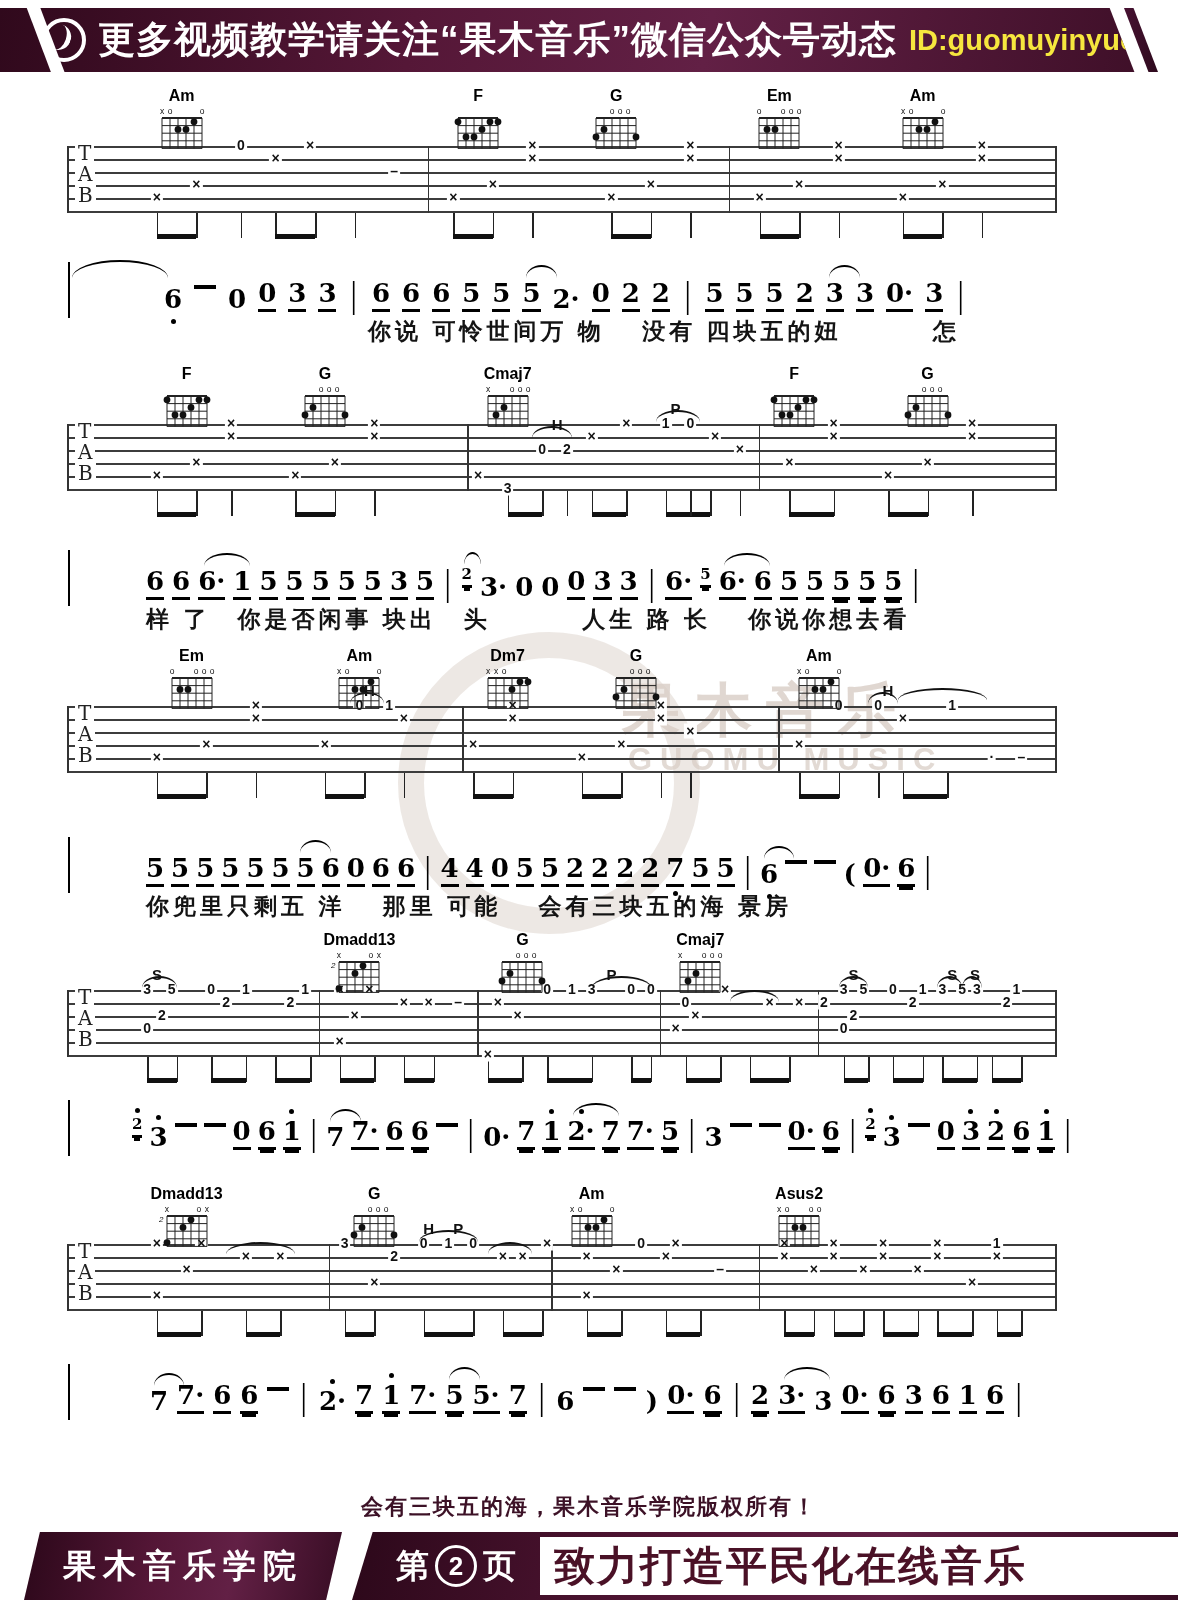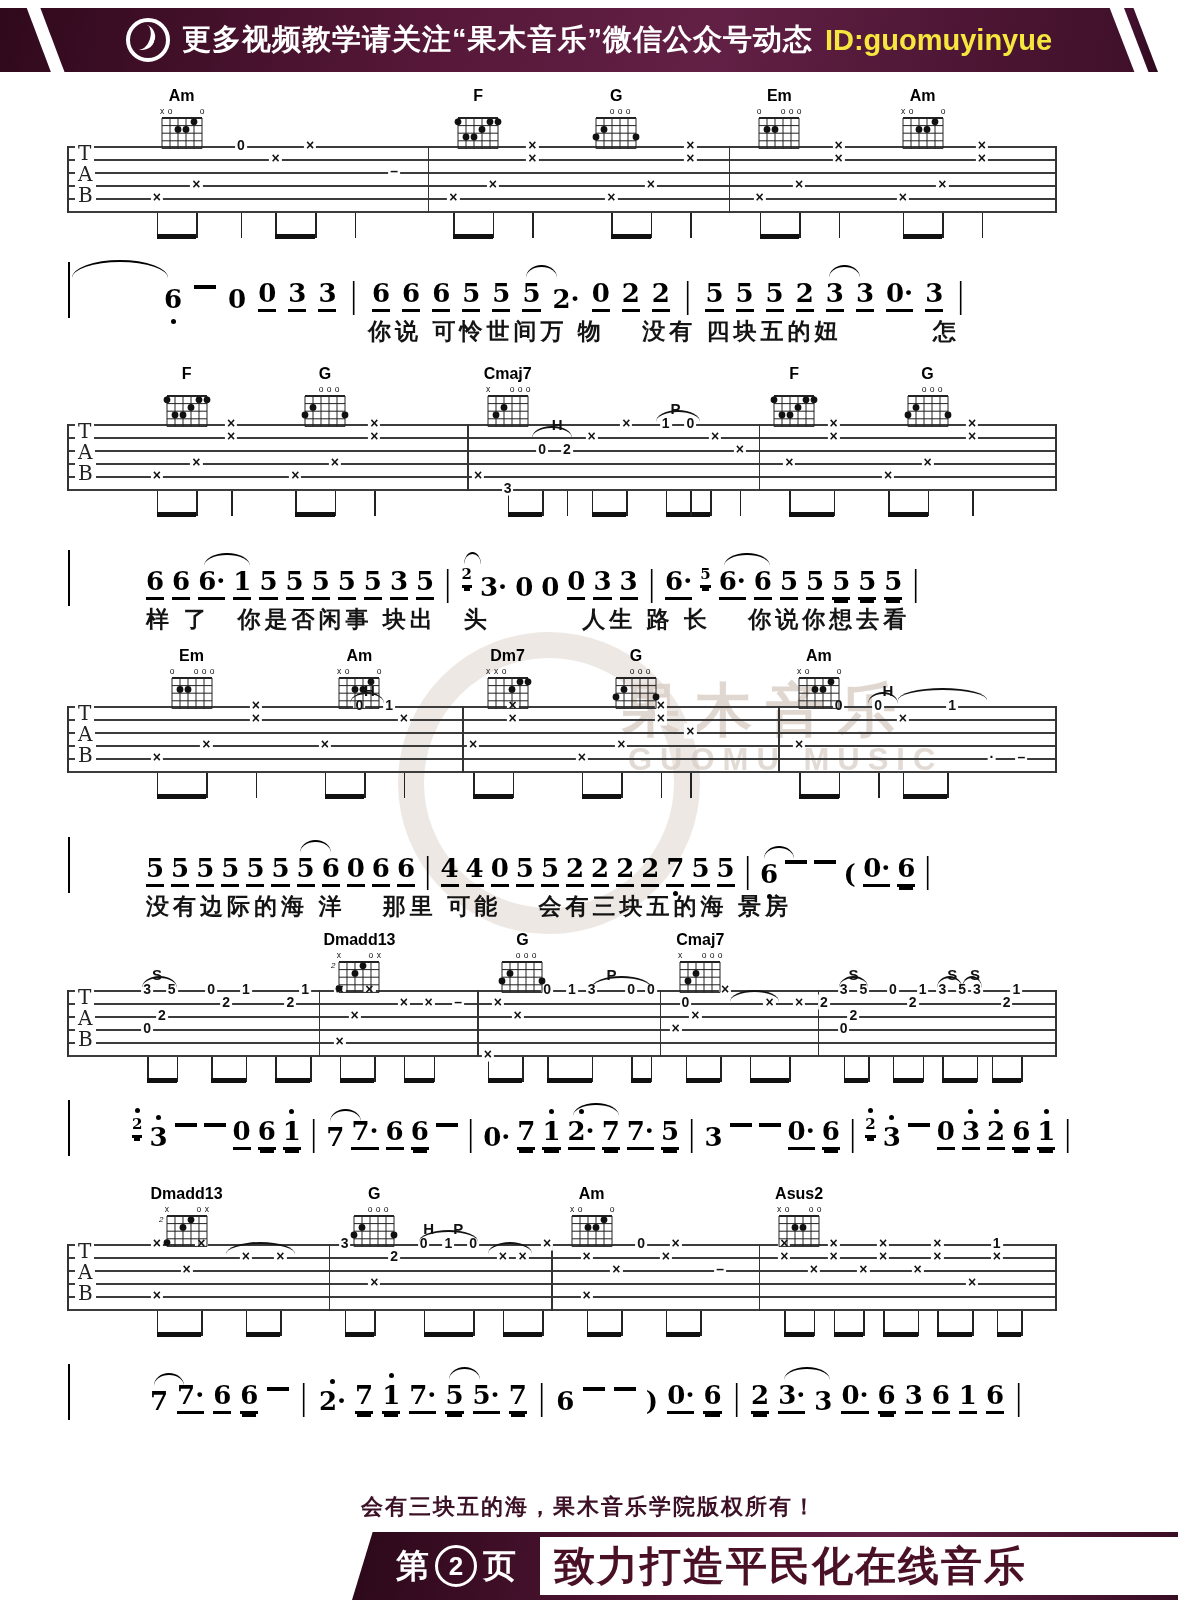--- a/index.html
+++ b/index.html
@@ -12,21 +12,21 @@
     clip-path:polygon(0 0,94.2% 0,96.3% 100%,0 100%);
     display:flex;align-items:center;justify-content:center;gap:12px;}
   .bslash{position:absolute;top:-2px;height:70px;width:40px;background:#fff;}
   .bslash.left{left:26px;clip-path:polygon(0 0,34% 0,100% 100%,66% 100%);}
   .bsliver{position:absolute;left:1124px;top:0;width:34px;height:64px;
     background:linear-gradient(100deg,#471232,#2e0a1d);
     clip-path:polygon(0 0,28% 0,100% 100%,72% 100%);}
   .blogo{width:36px;height:36px;border:4px solid #fff;border-radius:50%;position:relative;flex:0 0 auto;}
   .blogo:after{content:"";position:absolute;left:6px;top:3px;width:14px;height:26px;
     border-right:5px solid #fff;border-radius:0 14px 14px 0;transform:rotate(18deg);}
-  .btext{color:#fff;font-size:29px;font-weight:bold;letter-spacing:1px;text-align:right;}
+  .btext{color:#fff;font-size:37px;font-weight:bold;letter-spacing:1px;text-align:right;}
   .bid{color:#f6e73e;font-size:29px;font-weight:bold;}
   
   .wm-circle{position:absolute;left:398px;top:632px;width:250px;height:250px;border-radius:50%;
     border:26px solid rgba(214,203,196,.45);}
   .wm-t1{position:absolute;left:622px;top:672px;font-size:58px;font-weight:bold;letter-spacing:14px;
     color:rgba(216,205,197,.8);}
   .wm-t2{position:absolute;left:628px;top:742px;font-size:31px;font-weight:bold;letter-spacing:8px;
     color:rgba(216,205,197,.75);}
   
   .staff{position:absolute;left:68px;width:988px;height:66px;}
@@ -91,20 +91,23 @@
     <div class="bsliver"></div>
   </div>
 
   <div class="wm-circle"></div>
   <div class="wm-t1">果木音乐</div>
   <div class="wm-t2">GUOMU MUSIC</div>
 
   <div class="copyright">会有三块五的海，果木音乐学院版权所有！</div>
 
   <div class="bbar">
+    <div class="seg segA">
+      <span>果木音乐学院</span>
+    </div>
     <div class="seg segB">
       <div class="pageno">
         <span>第</span>
         <span class="circ2">2</span>
         <span>页</span>
       </div>
       <div class="sloganbox">
         <span>致力打造平民化在线音乐</span>
       </div>
     </div>
@@ -1044,21 +1047,21 @@
         <span class="tok u1">5</span>
         <span class="tok bar">|</span>
         <span class="tok">6<i class="db"></i><i class="ta"></i></span>
         <span class="tok dash"></span>
         <span class="tok dash"></span>
         <span class="tok">(</span>
         <span class="tok u1">0·</span>
         <span class="tok u2">6</span>
         <span class="tok bar">|</span>
       </div>
-      <div class="lyr" style="left: 78px;">没有边际的海 洋　 那里 可能　 会有三块五的海 景房</div>
+      <div class="lyr" style="left: 78px;">你兜里只剩五 洋　 那里 可能　 会有三块五的海 景房</div>
     </div>
     <div class="mrow" style="top: 1108px;">
       <div class="mtick"></div>
       <div class="tokens" style="margin-left: 64px; gap: 7px;">
         <span class="tok grace u2">2<i class="da"></i></span>
         <span class="tok">3<i class="da"></i></span>
         <span class="tok dash"></span>
         <span class="tok dash"></span>
         <span class="tok u1">0</span>
         <span class="tok u2">6</span>

